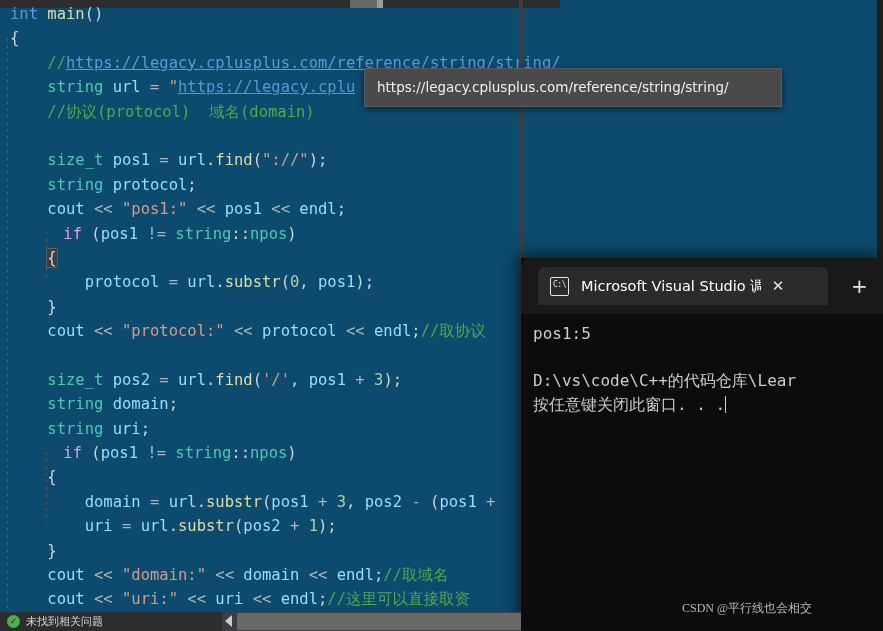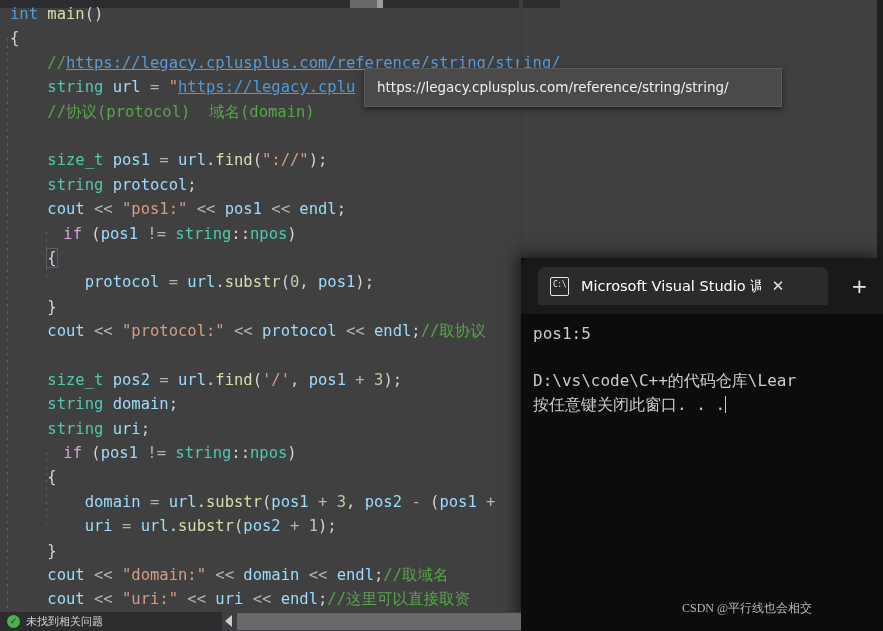--- a/index.html
+++ b/index.html
@@ -13,21 +13,21 @@
     overflow: hidden;
     font-family: "DejaVu Sans", sans-serif;
     position: relative;
   }
 
   
   #editor {
     position: absolute;
     left: 0; top: 0;
     width: 877px; height: 631px;
-    background: #404040;
+    background: #0c4a6e;
   }
 
   
   #top-strip {
     position: absolute;
     left: 0; top: 0;
     width: 560px; height: 8px;
     background: #2d2d30;
   }
   #top-strip-thumb {

